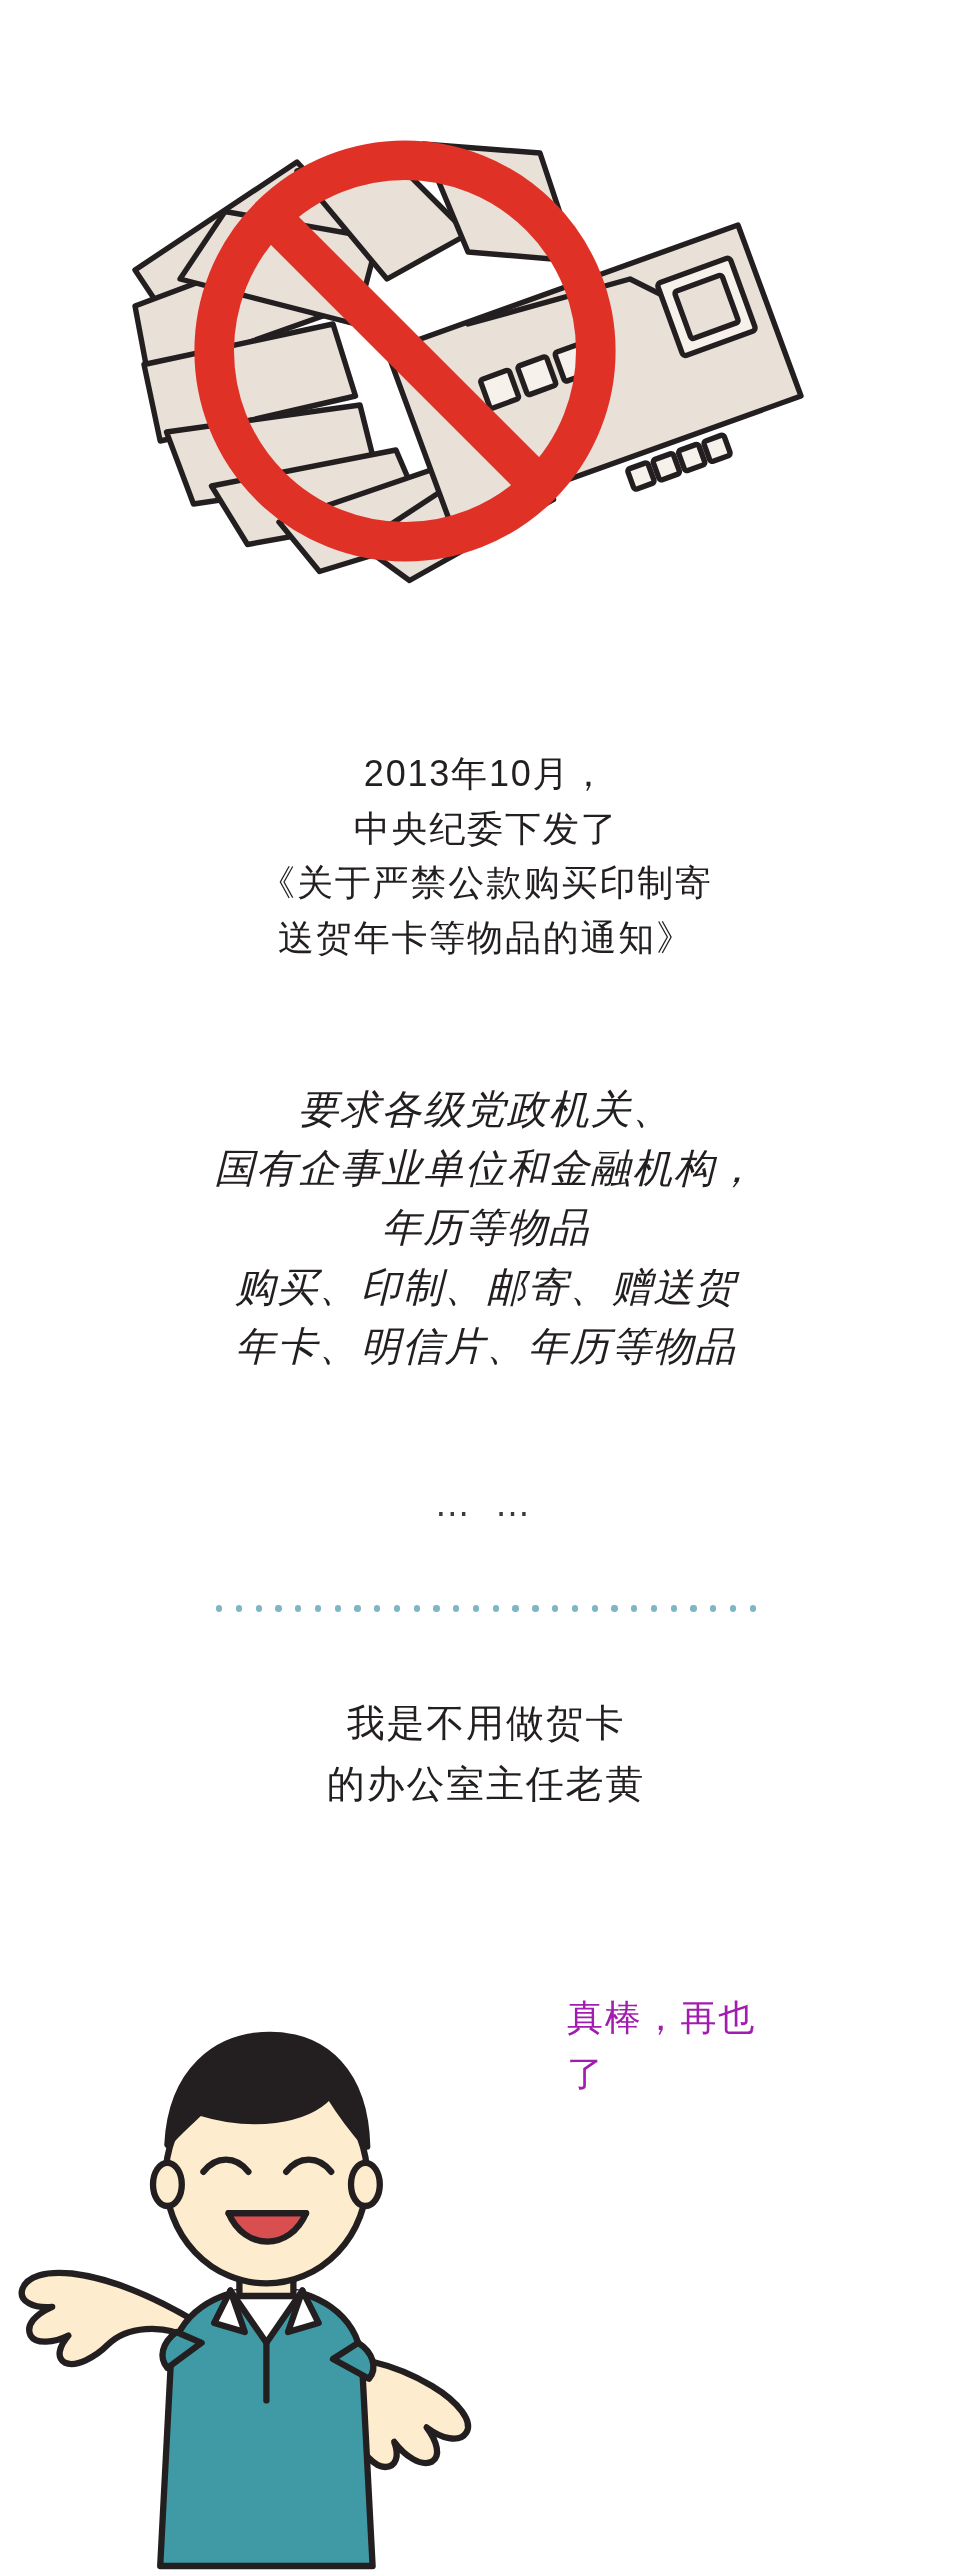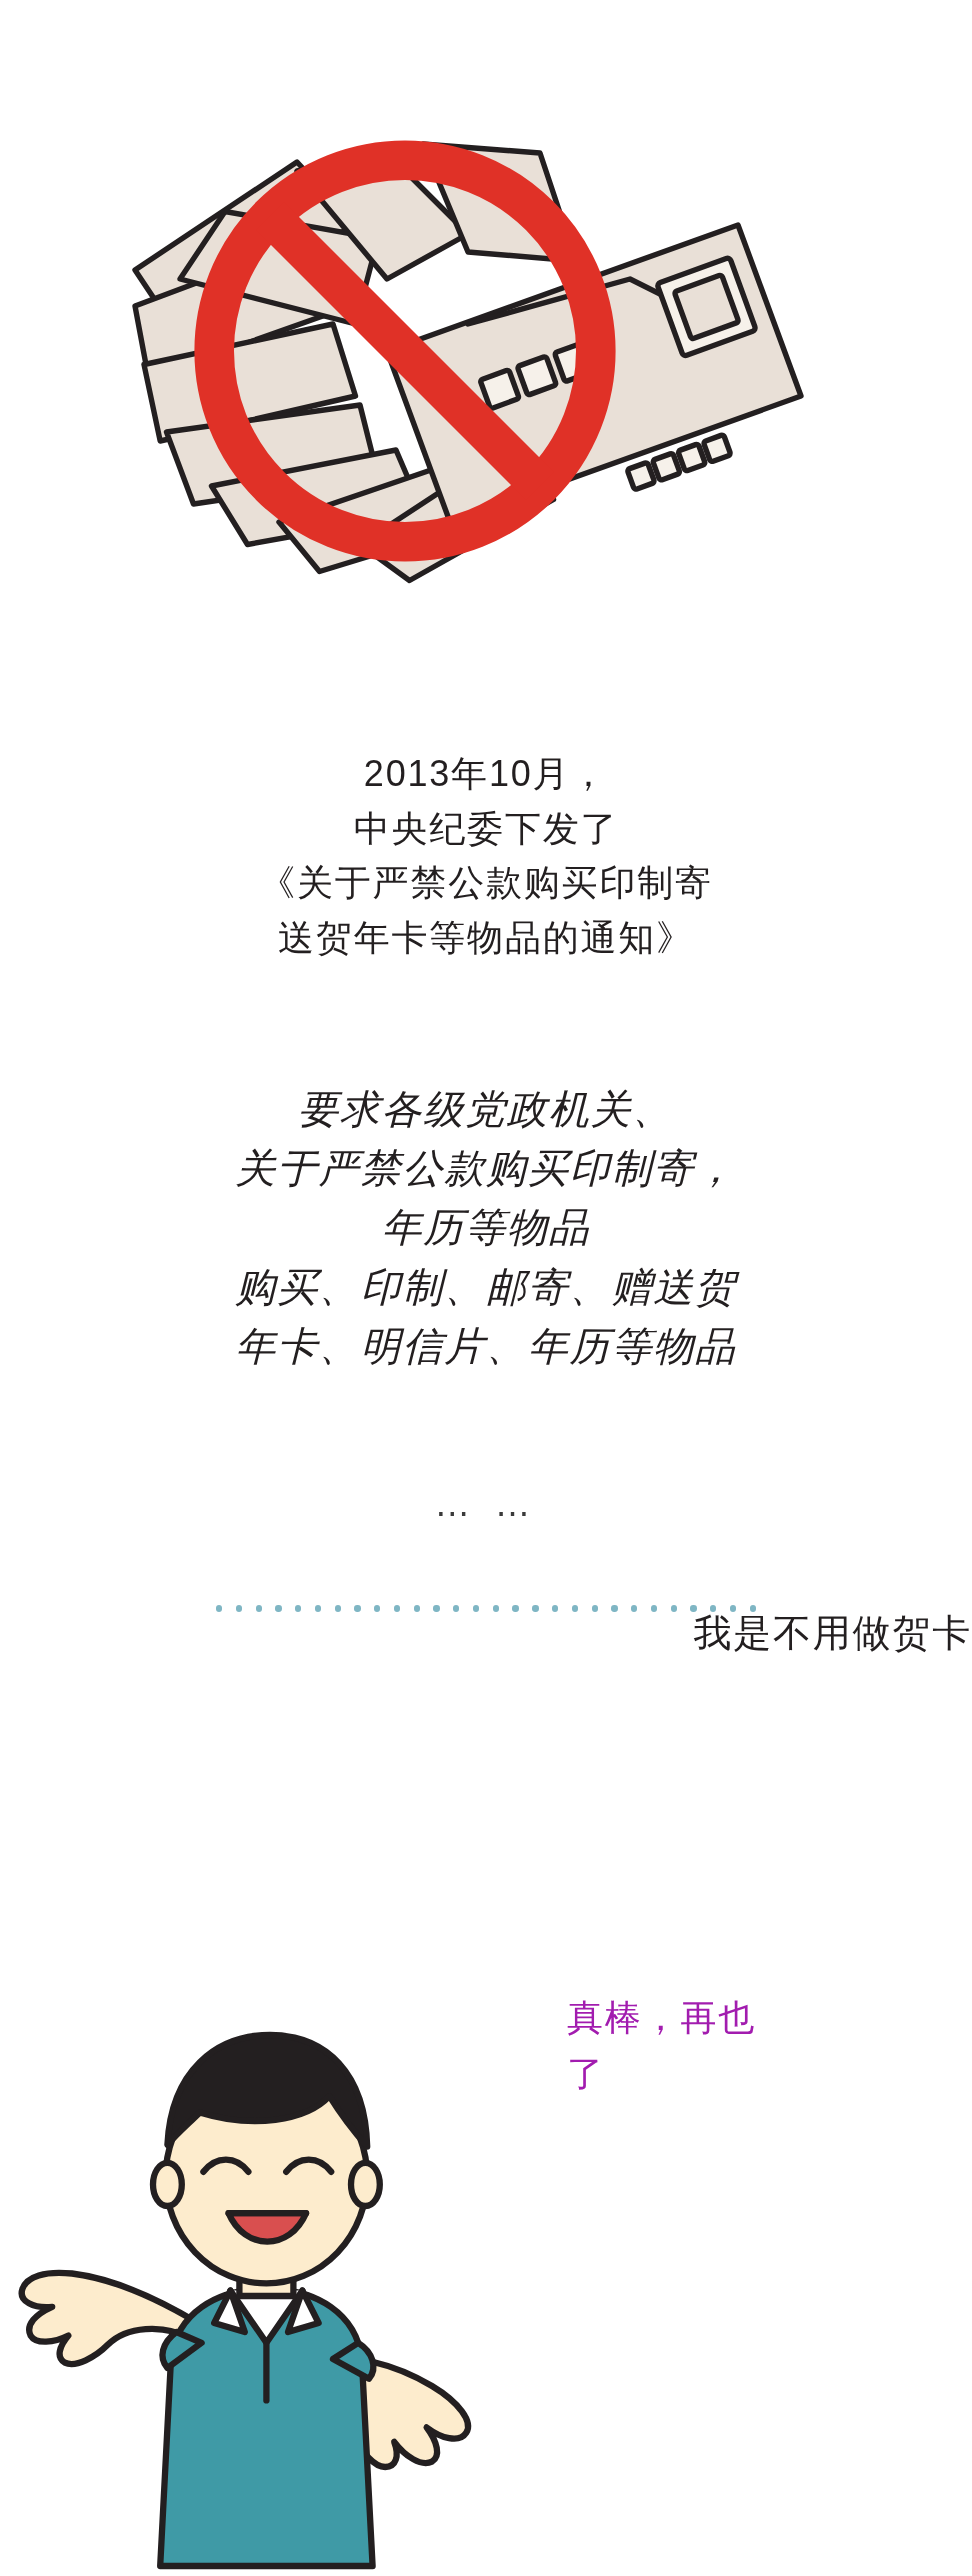--- a/index.html
+++ b/index.html
@@ -70,24 +70,23 @@
   }
   .divider i {
     display: block;
     width: 6.3px;
     height: 6.3px;
     border-radius: 50%;
     background: #7fb6c4;
   }
 
   .t-sign {
-    top: 1603px;
+    top: 1693px;
     font-size: 38px;
     line-height: 1.6;
-    text-align: right;
   }
 
   
   .illo-person {
     position: absolute;
     left: 9px;
     top: 1936px;
     width: 630px;
     height: 648px;
   }
@@ -155,21 +154,21 @@
 
   <div class="textblock t-para1">
     <span class="nowrap-line">2013年10月，</span>
     <span class="nowrap-line">中央纪委下发了</span>
     <span class="nowrap-line">《关于严禁公款购买印制寄</span>
     <span class="nowrap-line">送贺年卡等物品的通知》</span>
   </div>
 
   <div class="textblock t-para2">
     <span class="nowrap-line">要求各级党政机关、</span>
-    <span class="nowrap-line">关于严禁公款购买印制寄，</span>
+    <span class="nowrap-line">国有企事业单位和金融机构，</span>
     <span class="nowrap-line">年历等物品</span>
     <span class="nowrap-line">购买、印制、邮寄、赠送贺</span>
     <span class="nowrap-line">年卡、明信片、年历等物品</span>
   </div>
 
   <div class="textblock t-dots">… …</div>
 
   <div class="divider">
     <i></i>
       <i></i>
@@ -196,20 +195,21 @@
       <i></i>
       <i></i>
       <i></i>
       <i></i>
       <i></i>
       <i></i>
   </div>
 
   <div class="textblock t-sign">
     <span class="nowrap-line">我是不用做贺卡</span>
+    <span class="nowrap-line">的办公室主任老黄</span>
   </div>
 
   <div class="illo-person">
     <svg width="630" height="648" viewBox="0 0 700 720" xmlns="http://www.w3.org/2000/svg">
       <g stroke="#231f20" stroke-width="7" stroke-linejoin="round" stroke-linecap="round">
 
         <path d="M210 430 C160 400 110 380 70 375 C40 372 20 378 15 392 C10 406 28 414 48 412 C30 420 18 432 24 444 C30 454 50 452 66 444 C56 456 52 468 62 474 C74 480 96 468 110 454 C130 434 170 430 205 448 Z" fill="#fdeccd"></path>
 
         <path d="M330 470 C380 462 430 476 470 500 C500 518 516 540 508 552 C500 564 480 558 464 546 C476 562 480 578 470 584 C458 590 440 578 428 562 C434 578 430 590 418 590 C406 590 392 574 384 556 C374 534 346 512 324 506 Z" fill="#fdeccd"></path>
 

